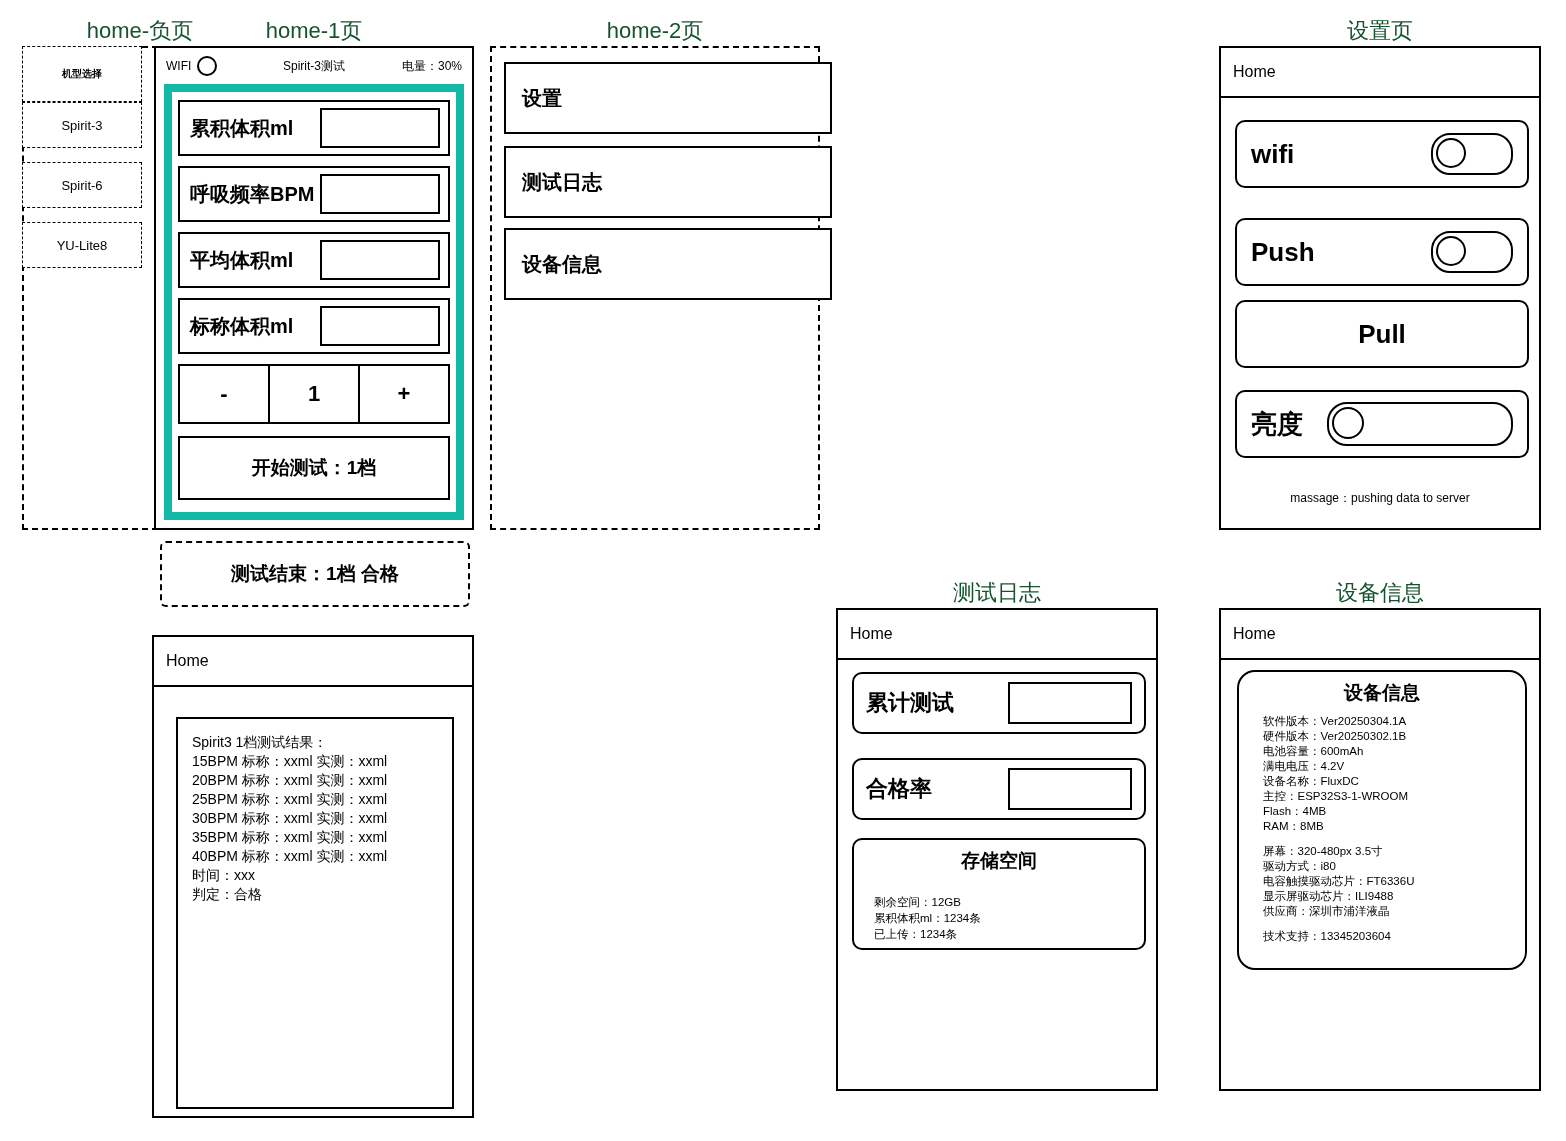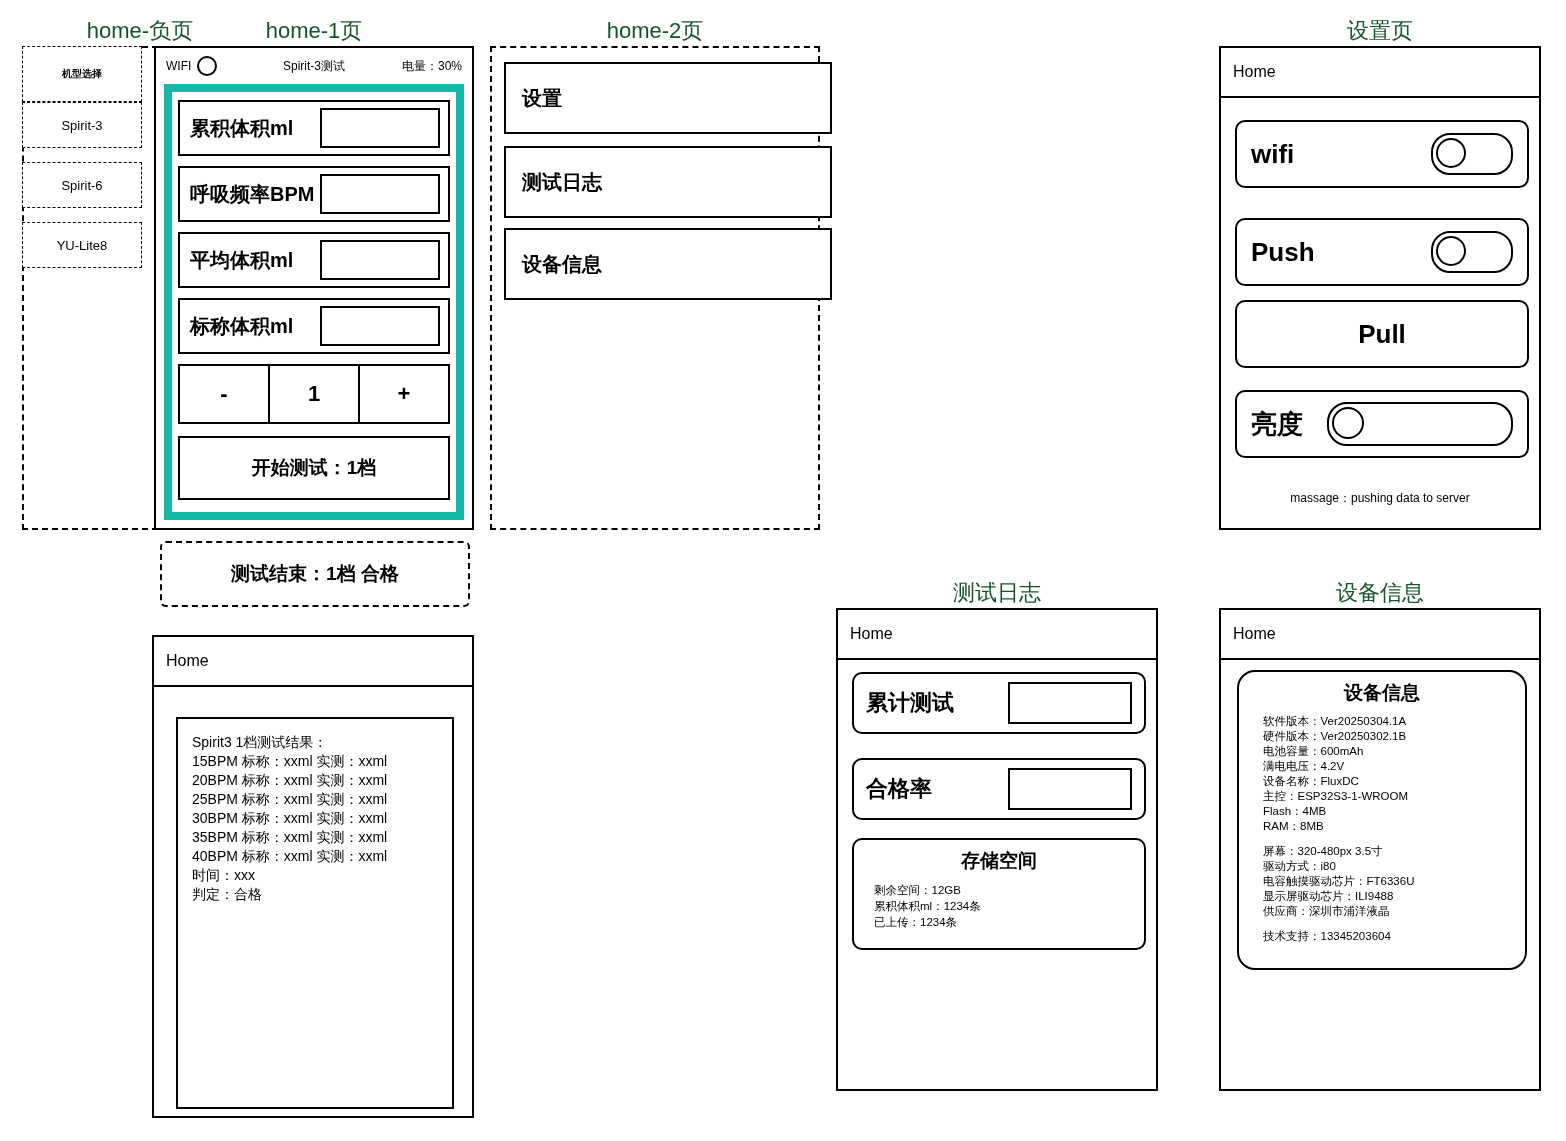--- a/index.html
+++ b/index.html
@@ -138,21 +138,21 @@
   .log-field .name{font-size:22px;font-weight:bold;}
   .log-field .box{
     margin-left:auto;width:124px;height:42px;border:2px solid #000;box-sizing:border-box;background:#fff;
   }
   #log-0{top:62px;gap:48px;}
   #log-1{top:148px;}
   #log-store{
     position:absolute;left:14px;top:228px;width:294px;height:112px;border:2px solid #000;
     border-radius:10px;box-sizing:border-box;padding:8px 10px;background:#fff;
   }
-  #log-store .st-title{text-align:center;font-size:19px;font-weight:bold;margin-bottom:8px;}
+  #log-store .st-title{text-align:center;font-size:19px;font-weight:bold;margin-bottom:20px;}
   #log-store .st-line{font-size:11.5px;line-height:16px;padding-left:10px;}
 
   
   #panel-dev{left:1219px;top:608px;width:322px;height:483px;}
   #dev-card{
     position:absolute;left:16px;top:60px;width:290px;height:300px;border:2px solid #000;
     border-radius:18px;box-sizing:border-box;padding:8px 0 0 0;background:#fff;
   }
   #dev-card .dv-title{text-align:center;font-size:19px;font-weight:bold;margin-bottom:8px;}
   #dev-card .dv-line{font-size:11.5px;line-height:15px;padding-left:24px;white-space:pre;}

